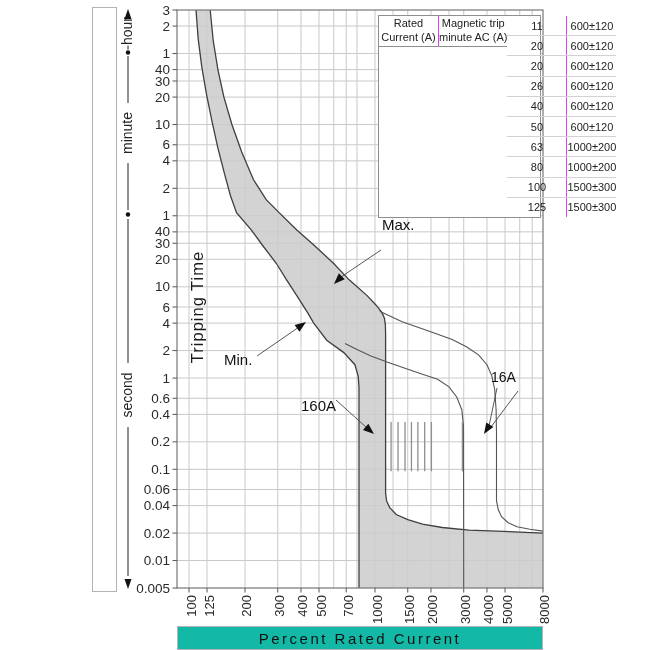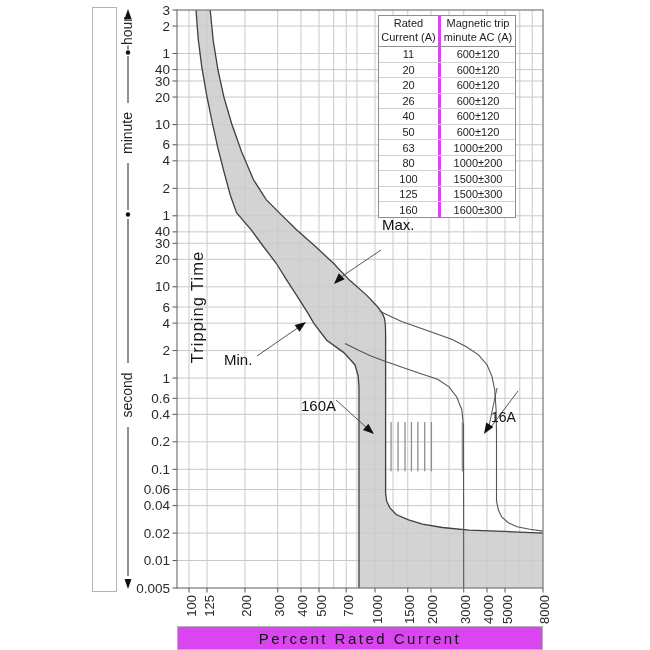--- a/index.html
+++ b/index.html
@@ -10,40 +10,40 @@
        position:absolute;white-space:nowrap;}
   #y-title-box{position:absolute;left:92px;top:7px;width:23px;height:583px;
                border:1px solid #b3b3b3;background:#fff;z-index:2;}
   #y-title{left:-46px;top:289px;width:300px;height:20px;font-size:16.5px;color:#1a1a1a;
            letter-spacing:1px;}
   .unit-label{font-size:14px;color:#222;z-index:2;width:70px;height:16px;background:transparent;}
   #unit-hour{left:92px;top:23px;}
   #unit-minute{left:92px;top:125px;}
   #unit-second{left:92px;top:387px;}
   #x-title-box{position:absolute;left:177px;top:626px;width:364px;height:22px;
-               border:1px solid #b3b3b3;background:#d946ef;display:flex;align-items:center;
+               border:1px solid #b3b3b3;background:#14b8a6;display:flex;align-items:center;
                justify-content:center;z-index:2;}
   #x-title{font-size:15px;letter-spacing:2.5px;color:#111;}
-  #trip-table{position:absolute;left:378px;top:15px;width:138px;height:203px;
+  #trip-table{position:absolute;left:378px;top:15px;width:163px;height:203px;
               background:#fff;border:1px solid #8f8f8f;z-index:3;font-size:11px;color:#222;
-              display:flex;flex-direction:column;box-sizing:border-box;}
+              display:flex;flex-direction:row;box-sizing:border-box;}
   .t-head{display:flex;border-bottom:1px solid #8f8f8f;height:30px;flex:0 0 auto;}
   .t-head .c1,.t-head .c2{display:flex;flex-direction:column;align-items:center;
               justify-content:center;line-height:1.25;}
   .c1{width:59px;flex:0 0 auto;}
-  .c2{flex:1;border-left:3px solid #d946ef;}
+  .c2{flex:1;border-left:1px solid #d946ef;}
   .t-row{display:flex;flex:1;border-top:1px solid #d2d2d2;align-items:stretch;}
   .t-row:first-child{border-top:none;}
   .t-row .c1,.t-row .c2{display:flex;align-items:center;justify-content:center;}
   .t-body{display:flex;flex-direction:column;flex:1;}
   .ann{position:absolute;font-size:15px;color:#111;z-index:4;white-space:nowrap;}
   #ann-max{left:382px;top:216px;}
   #ann-min{left:224px;top:351px;}
   #ann-160{left:301px;top:397px;}
-  #ann-16{left:491px;top:369px;font-size:14px;margin-top:40px;}
+  #ann-16{left:491px;top:369px;font-size:14px;}
 </style>
 </head>
 <body>
 
 <div class="stage">
 
   <svg id="chart-svg" width="650" height="650">
       <g>
         <line x1="189" y1="10" x2="189" y2="588" stroke="#c9c9c9" stroke-width="1"></line>
         <line x1="207.02526241949846" y1="10" x2="207.02526241949846" y2="588" stroke="#c9c9c9" stroke-width="1"></line>
@@ -278,24 +278,20 @@
           <div class="c2">1000±200</div>
         </div>
         <div class="t-row">
           <div class="c1">100</div>
           <div class="c2">1500±300</div>
         </div>
         <div class="t-row">
           <div class="c1">125</div>
           <div class="c2">1500±300</div>
         </div>
-        <div class="t-row">
-          <div class="c1">160</div>
-          <div class="c2">1600±300</div>
-        </div>
       </div>
   </div>
 
   <div id="ann-max" class="ann">Max.</div>
   <div id="ann-min" class="ann">Min.</div>
   <div id="ann-160" class="ann">160A</div>
   <div id="ann-16" class="ann">16A</div>
 </div>
 
 </body></html>

